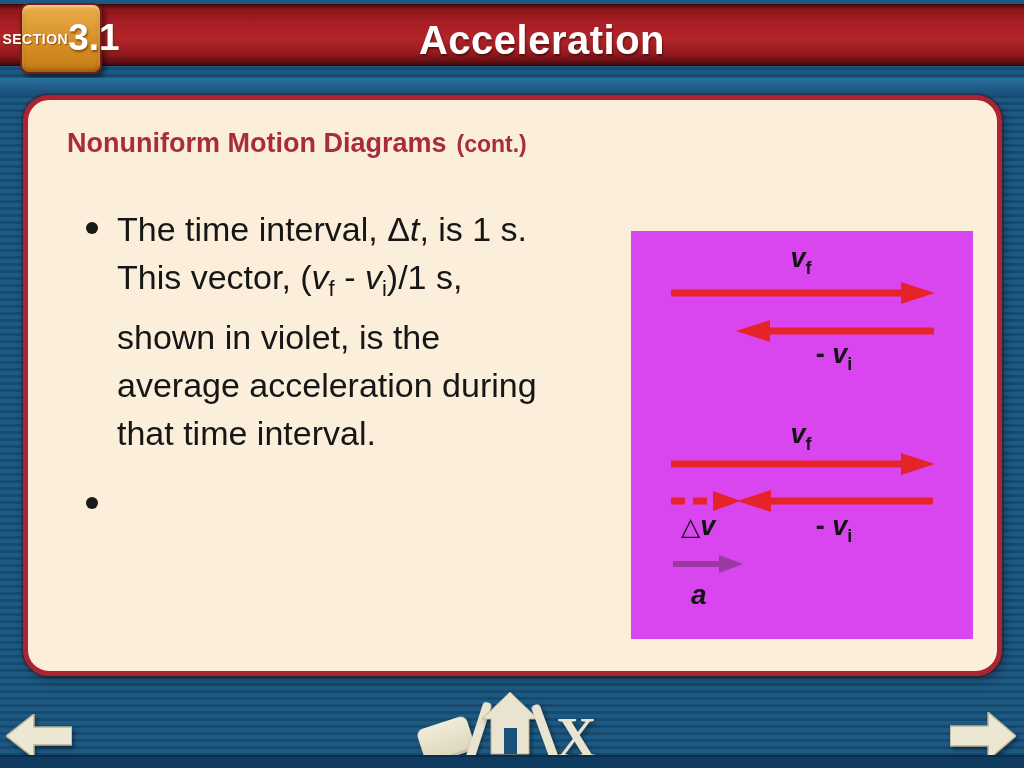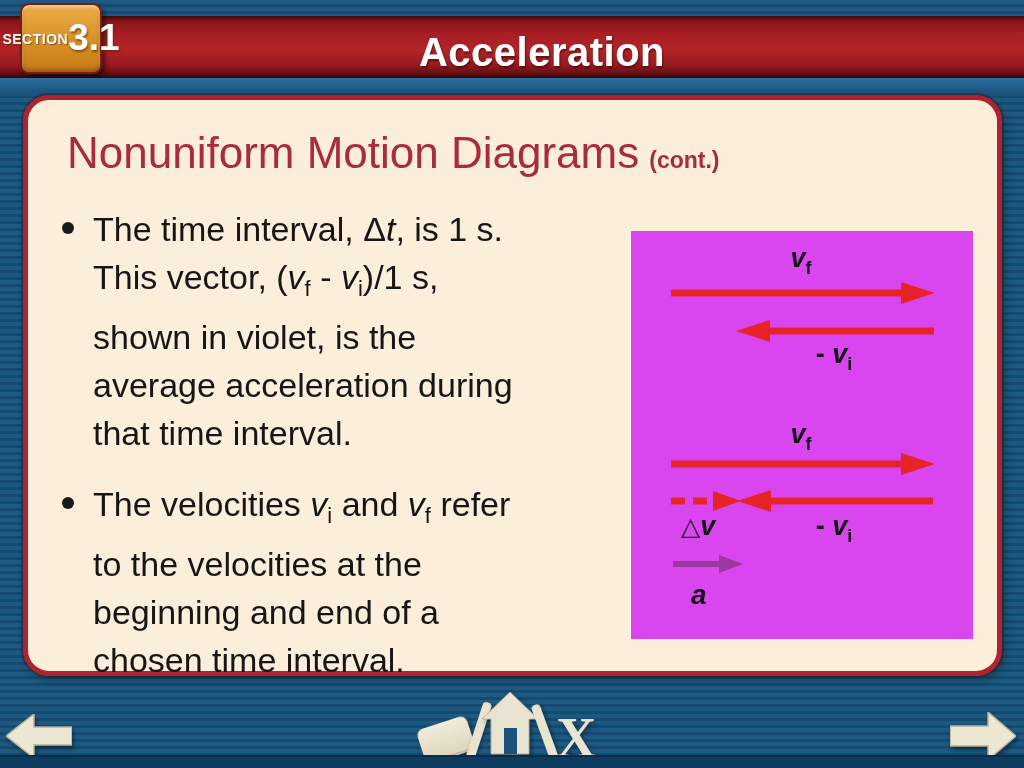--- a/index.html
+++ b/index.html
@@ -7,21 +7,21 @@
   body { font-family:"Liberation Sans", sans-serif; }
 
   .stage {
     position:relative; width:1024px; height:768px; overflow:hidden;
     background:repeating-linear-gradient(180deg,
       #1d5a83 0px, #1d5a83 4px, #164a6f 4px, #164a6f 7px);
   }
 
   
   .header {
-    position:absolute; left:0; top:16px; width:1024px; height:62px;
+    position:absolute; left:0; top:4px; width:1024px; height:62px;
     background:linear-gradient(180deg,
       #3f080a 0%, #8c161b 9%, #a81e24 30%, #b22529 55%,
       #941a1f 80%, #5f0e11 94%, #2e0506 100%);
   }
   .header-title {
     position:absolute; left:0; right:0; top:14px; padding-left:60px;
     text-align:center; color:#ffffff; font-size:40px; font-weight:bold;
     text-shadow:1px 2px 2px rgba(40,0,0,.5); letter-spacing:.5px;
   }
   .badge {
@@ -46,24 +46,24 @@
 
   
   .panel {
     position:absolute; left:23px; top:95px; width:979px; height:581px;
     background:#fbeeda; border:5px solid #ae2330; border-radius:26px;
     box-shadow:0 0 0 2px rgba(70,10,12,.35), 3px 4px 8px rgba(0,0,0,.3);
   }
   .slide-title {
     position:absolute; left:39px; top:28px; color:#a82b3f; white-space:nowrap;
   }
-  .slide-title .main { font-size:44px; font-weight:normal; }
+  .slide-title .main { font-size:27px; font-weight:bold; }
   .slide-title .suffix { font-size:23px; font-weight:bold; margin-left:10px; }
 
-  .bullets { position:absolute; left:34px; top:105px; width:575px; }
+  .bullets { position:absolute; left:58px; top:105px; width:575px; }
   .bullet-row { display:flex; align-items:flex-start; margin-bottom:23px; }
   .dot { flex:0 0 12px; width:12px; height:12px; border-radius:50%;
          background:#1a1a1a; margin:17px 19px 0 0; }
   .bullet-text { font-size:34px; line-height:48px; color:#161616; white-space:nowrap; }
   .seg-i { font-style:italic; }
   .seg-sub { font-size:22px; vertical-align:-7px; }
 
   
   .figure { position:absolute; left:603px; top:131px; width:342px; height:408px;
             background:#d946ef; }
@@ -129,21 +129,20 @@
       <span class="main">Nonuniform Motion Diagrams</span><span class="suffix">(cont.)</span>
     </div>
 
     <div class="bullets">
         <div class="bullet-row">
           <span class="dot"></span>
           <div class="bullet-text"><span>The time interval, Δ</span><span class="seg-i">t</span><span>, is 1 s.</span><br><span>This vector, (</span><span class="seg-i">v</span><span class="seg-sub">f</span><span> - </span><span class="seg-i">v</span><span class="seg-sub">i</span><span>)/1 s,</span><br><span>shown in violet, is the</span><br><span>average acceleration during</span><br><span>that time interval.</span></div>
         </div>
         <div class="bullet-row">
           <span class="dot"></span>
-          <div class="bullet-text"><span>The velocities </span><span class="seg-i">v</span><span class="seg-sub">i</span><span> and </span><span class="seg-i">v</span><span class="seg-sub">f</span><span> refer</span><br><span>to the velocities at the</span><br><span>beginning and end of a</span><br><span>chosen time interval.</span></div>
         </div>
       </div>
 
     <div class="figure">
 
       <div class="fig-label lbl-vf1">
         <span>v</span><span class="sub">f</span>
       </div>
       <svg class="fig-abs arr1" width="264" height="24">
         <line x1="0" y1="12" x2="236" y2="12" stroke="#e62328" stroke-width="7"></line>

